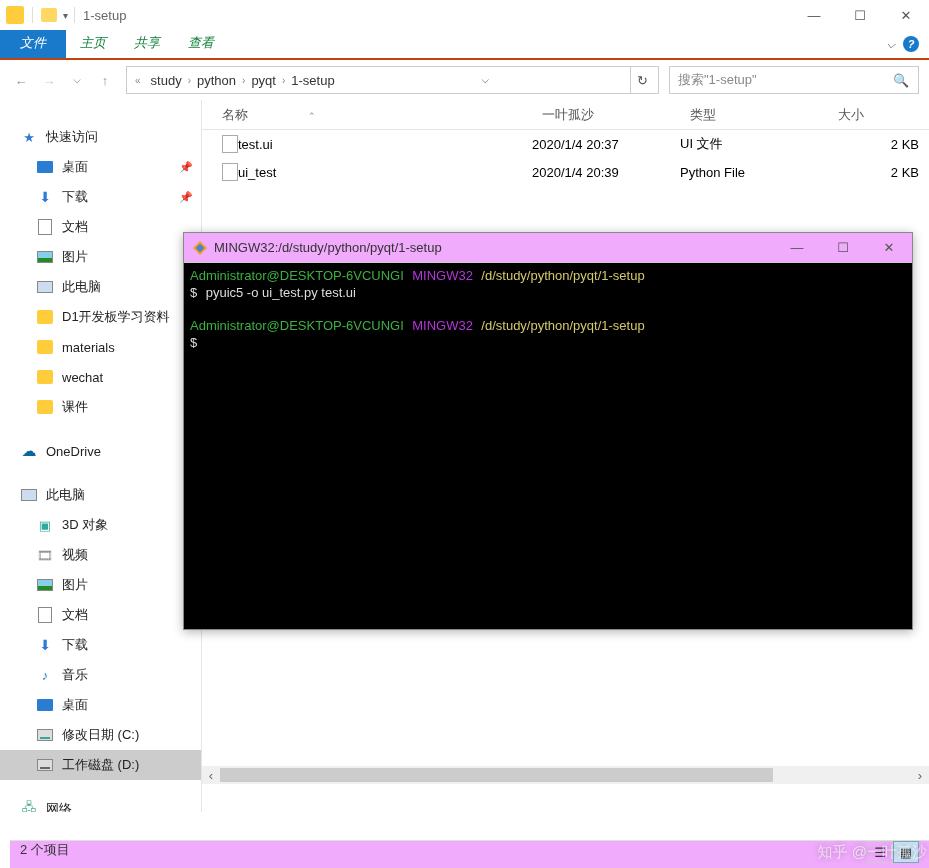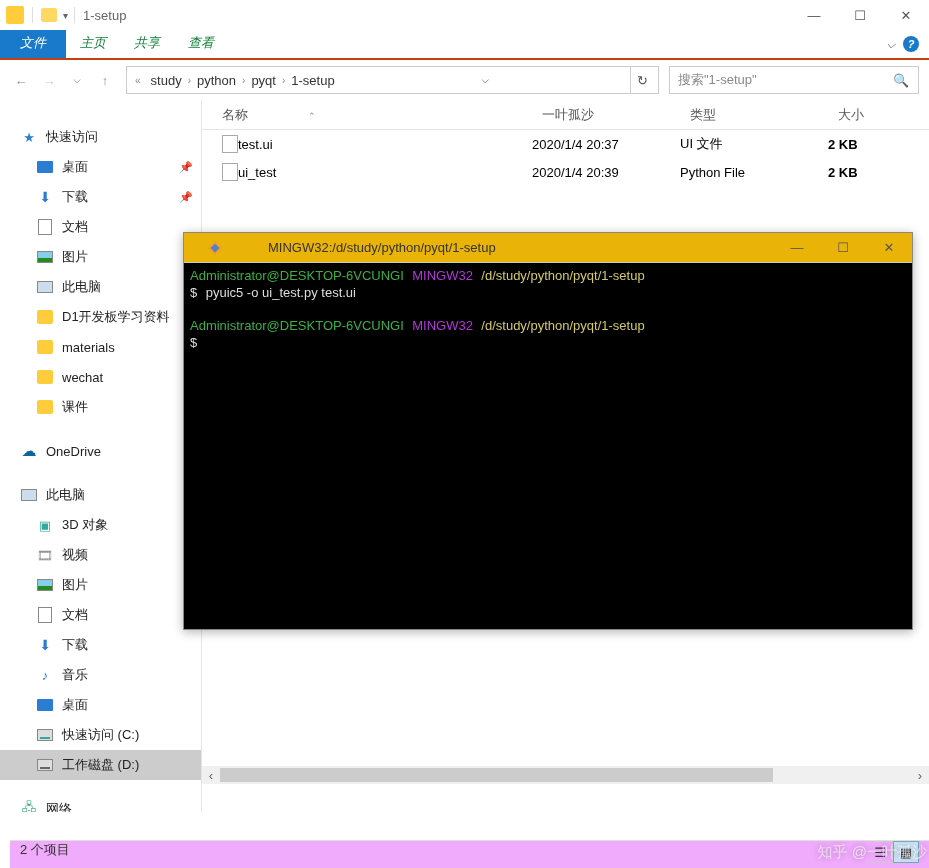--- a/index.html
+++ b/index.html
@@ -57,25 +57,25 @@
   .c-name { width: 330px; padding-left: 20px !important; }
   .c-date { width: 148px; }
   .c-type { width: 148px; }
   .c-size { flex: 1; }
   .hdr-caret { font-size: 9px; color: #888; margin-left: 60px; }
 
   .filerow { display: flex; height: 28px; align-items: center; }
   .filerow .c-name { display: flex; align-items: center; gap: 0; }
   .file-ico { width: 16px; height: 18px; border: 1px solid #aaa; background: #fff; }
   .py-ico { width: 16px; height: 18px; border: 1px solid #aaa; background: #fff; position: relative; }
-  .filerow .c-size { text-align: left; padding-right: 10px; font-weight: bold; }
+  .filerow .c-size { text-align: right; padding-right: 10px; }
 
   
   .terminal { position: absolute; left: 183px; top: 232px; width: 730px; height: 398px; border: 1px solid #888; background: #000; box-shadow: 0 2px 10px rgba(0,0,0,0.3); }
-  .term-title { height: 30px; background: #eab308; display: flex; align-items: center; padding: 0 0 0 23px; border-bottom: 1px solid #ccc; gap: 39px; }
+  .term-title { height: 30px; background: #f0abfc; display: flex; align-items: center; padding: 0 0 0 8px; border-bottom: 1px solid #ccc; }
   .term-logo { width: 16px; height: 16px; display: flex; align-items: center; justify-content: center; margin-right: 6px; }
   .term-logo svg { width: 14px; height: 14px; }
   .term-title .txt { color: #333; }
   .term-title .wincontrols { margin-left: auto; display: flex; height: 100%; }
   .term-body { font-family: "Consolas", monospace; font-size: 14px; padding: 4px 6px; color: #ccc; white-space: pre; line-height: 1.2; }
   .user { color: #3cb043; }
   .host { color: #b536da; }
   .path { color: #d4c96a; }
   .cmd { color: #ddd; }
 
@@ -250,21 +250,21 @@
     <div class="side-item">
         <span class="ico">
           <span class="blue-rect"></span>
         </span>
         <span>桌面</span>
       </div>
     <div class="side-item">
         <span class="ico">
           <span class="drive-ico c"></span>
         </span>
-        <span>快速访问 (C:)</span>
+        <span>修改日期 (C:)</span>
       </div>
     <div class="side-item sel">
         <span class="ico">
           <span class="drive-ico d"></span>
         </span>
         <span>工作磁盘 (D:)</span>
       </div>
 
     <div class="spacer"></div>
     <div class="side-item head">

